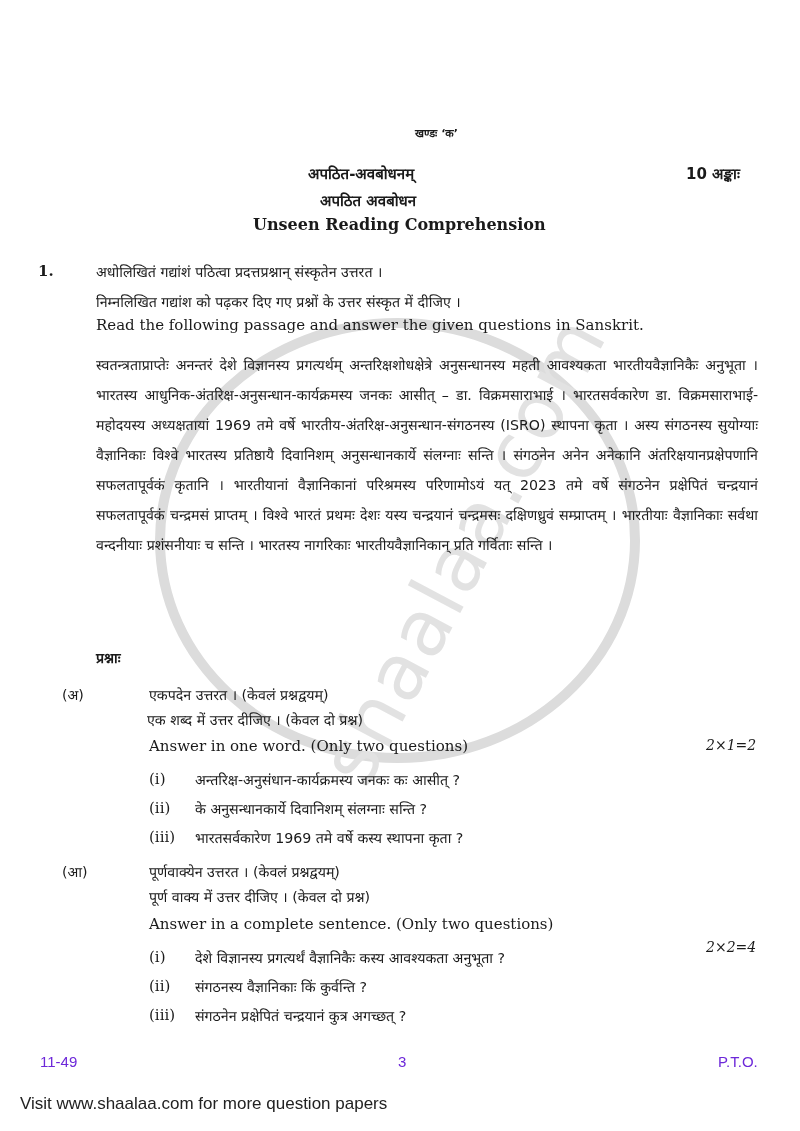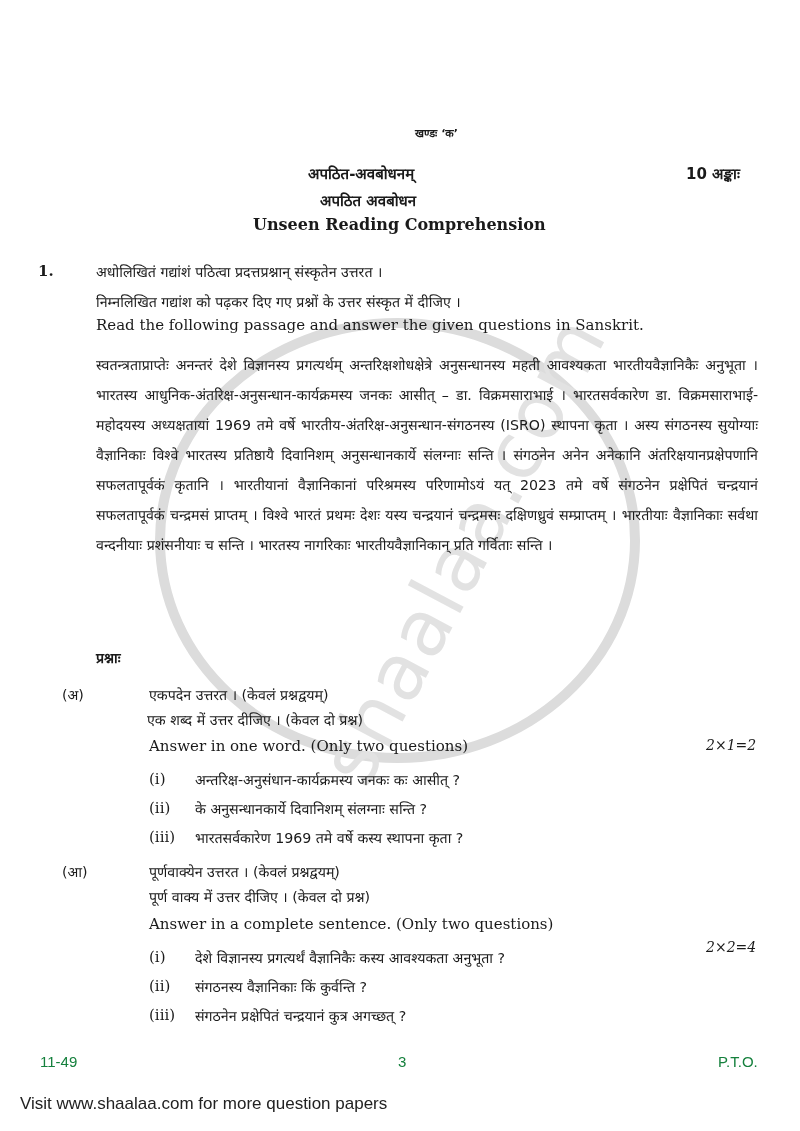--- a/index.html
+++ b/index.html
@@ -28,21 +28,21 @@
     .q-num { left: 38px; top: 262px; font-size: 15px; font-weight: bold; }
     .line { font-size: 14.2px; }
     .eng { font-size: 15px; }
     .passage {
       position: absolute; left: 96px; top: 350px; width: 662px;
       font-size: 14.2px; line-height: 30px; text-align: justify; text-align-last: left;
       font-family: "DejaVu Sans", sans-serif;
     }
     .deva { font-family: "DejaVu Sans", sans-serif; }
     .right-marks { font-style: italic; font-size: 14px; }
-    .footer { font-family: "Liberation Sans", sans-serif; font-size: 15px; color: #15803d; }
+    .footer { font-family: "Liberation Sans", sans-serif; font-size: 15px; color: #6d28d9; }
     .visit { font-family: "Liberation Sans", sans-serif; font-size: 17px; color: #222; }
   </style>
 </head>
 <body>
 
 <div class="watermark-ring"></div>
 <div class="watermark-text">shaalaa.com</div>
 
 <div class="content">
   <div class="abs hd sec-title deva">खण्डः ‘क’</div>

